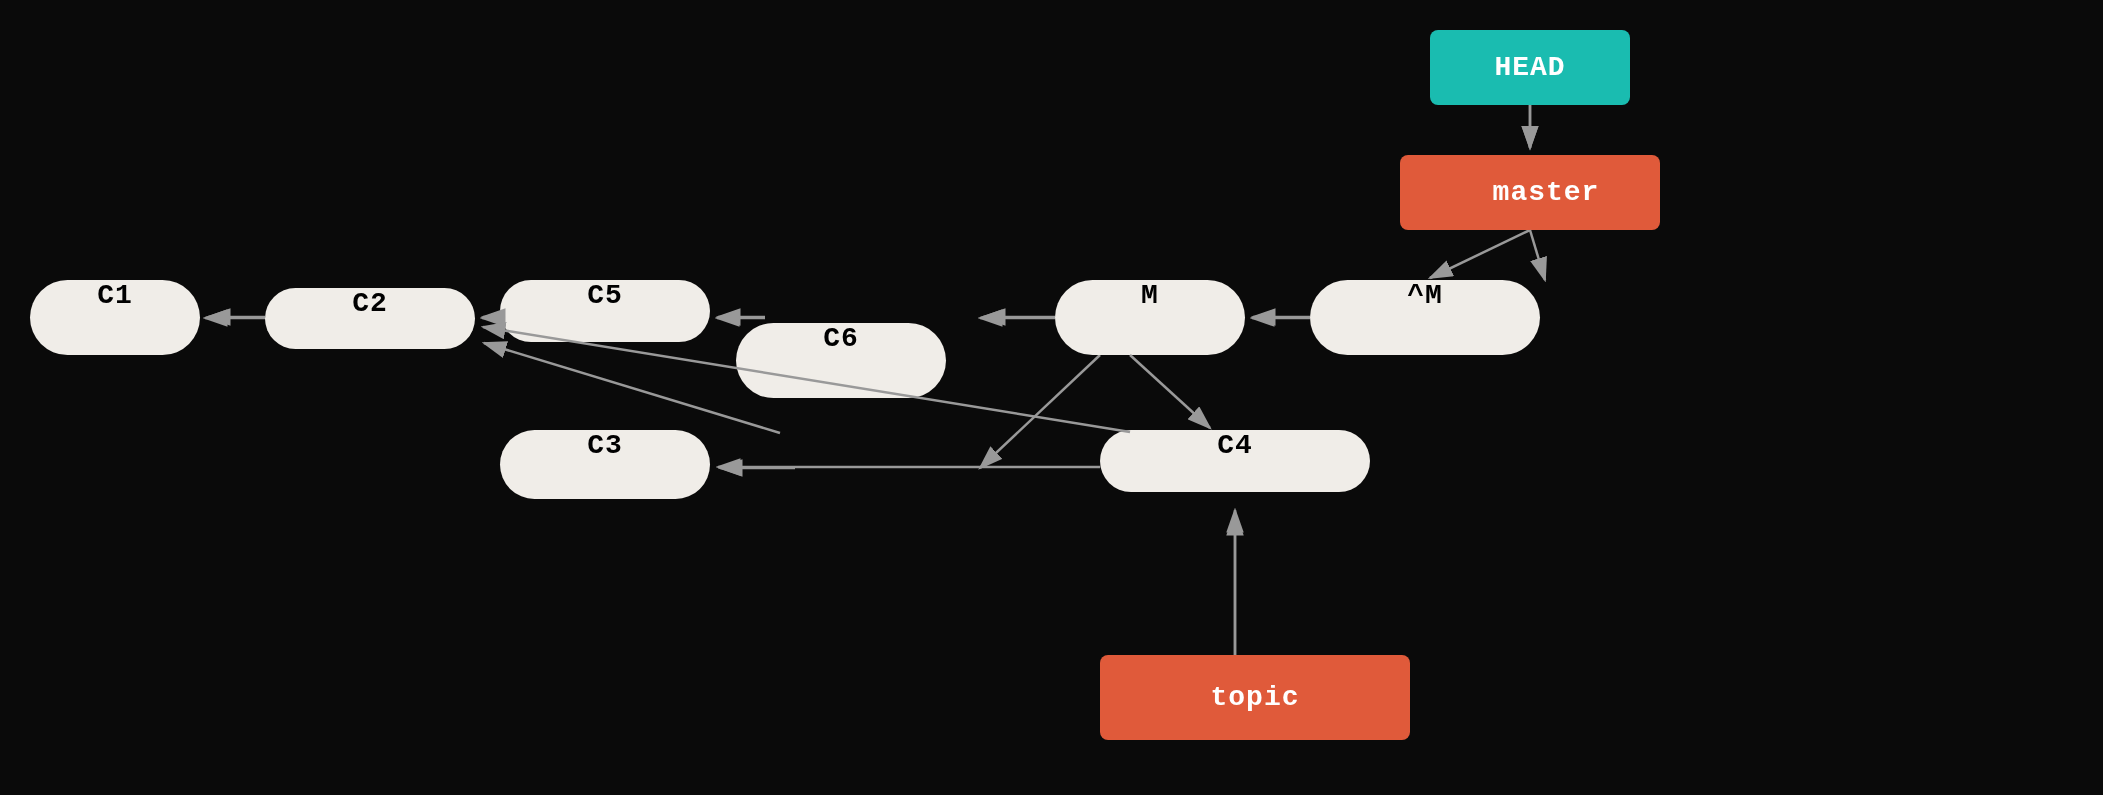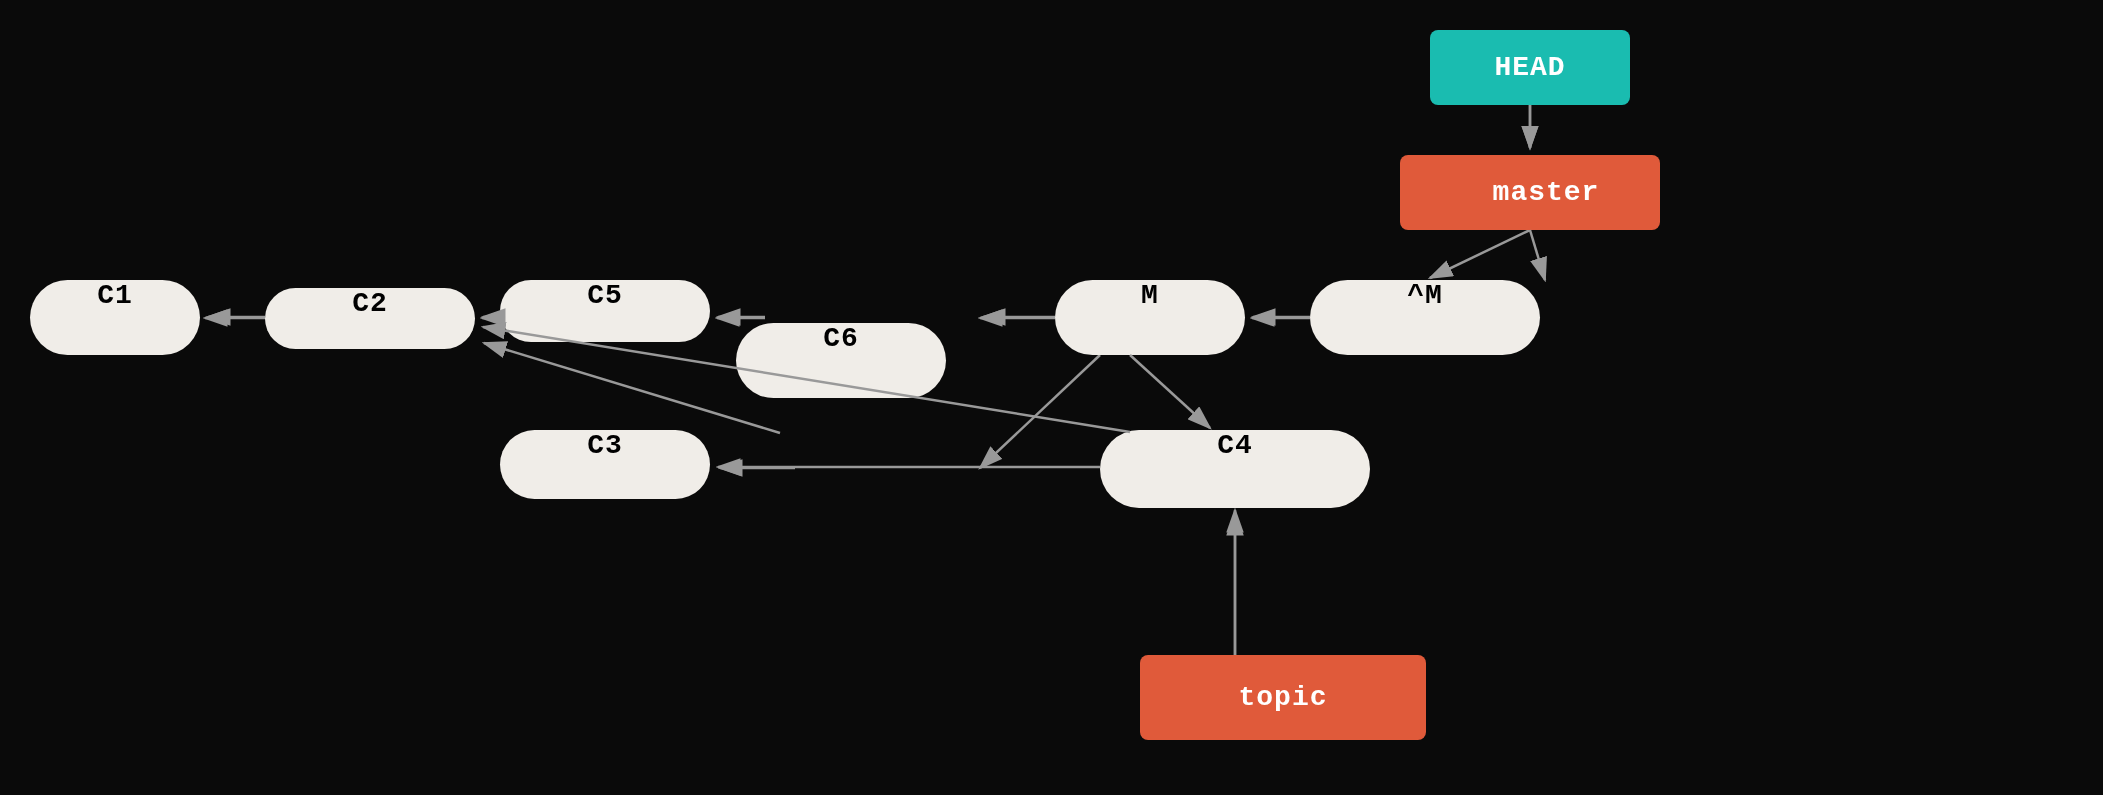--- a/index.html
+++ b/index.html
@@ -109,21 +109,21 @@
   </div>
 
   <div class="commit-node" style="left:265px; top:288px; width:210px; height:61px;">
     <span>C2</span>
   </div>
 
   <div class="commit-node" style="left:500px; top:430px; width:210px; height:69px;">
     <span>C3</span>
   </div>
 
-  <div class="commit-node" style="left:1100px; top:430px; width:270px; height:78px;">
+  <div class="commit-node" style="left:1100px; top:430px; width:270px; height:62px;">
     <span>C4</span>
   </div>
 
   <div class="commit-node" style="left:500px; top:280px; width:210px; height:62px;">
     <span>C5</span>
   </div>
 
   <div class="commit-node" style="left:736px; top:280px; width:210px; height:75px;margin-top:43px;">
     <span>C6</span>
   </div>
@@ -137,21 +137,21 @@
   </div>
 
   <div class="label-box label-head" style="left:1430px; top:30px; width:200px; height:75px;">
     <span>HEAD</span>
   </div>
 
   <div class="label-box label-master" style="left:1400px; top:155px; width:260px; height:75px;">
     <span>master</span>
   </div>
 
-  <div class="label-box label-topic" style="left:1100px; top:655px; width:286px; height:85px;margin-left:40px;">
+  <div class="label-box label-topic" style="left:1100px; top:655px; width:310px; height:85px;">
     <span>topic</span>
   </div>
 
 </div>
 
 <svg style="position:absolute;top:0;left:0;width:2103px;height:795px;pointer-events:none;">
   <defs>
     <marker id="arr" markerWidth="10" markerHeight="7" refX="9" refY="3.5" orient="auto">
       <polygon points="0 0, 10 3.5, 0 7" fill="#999"></polygon>
     </marker>

